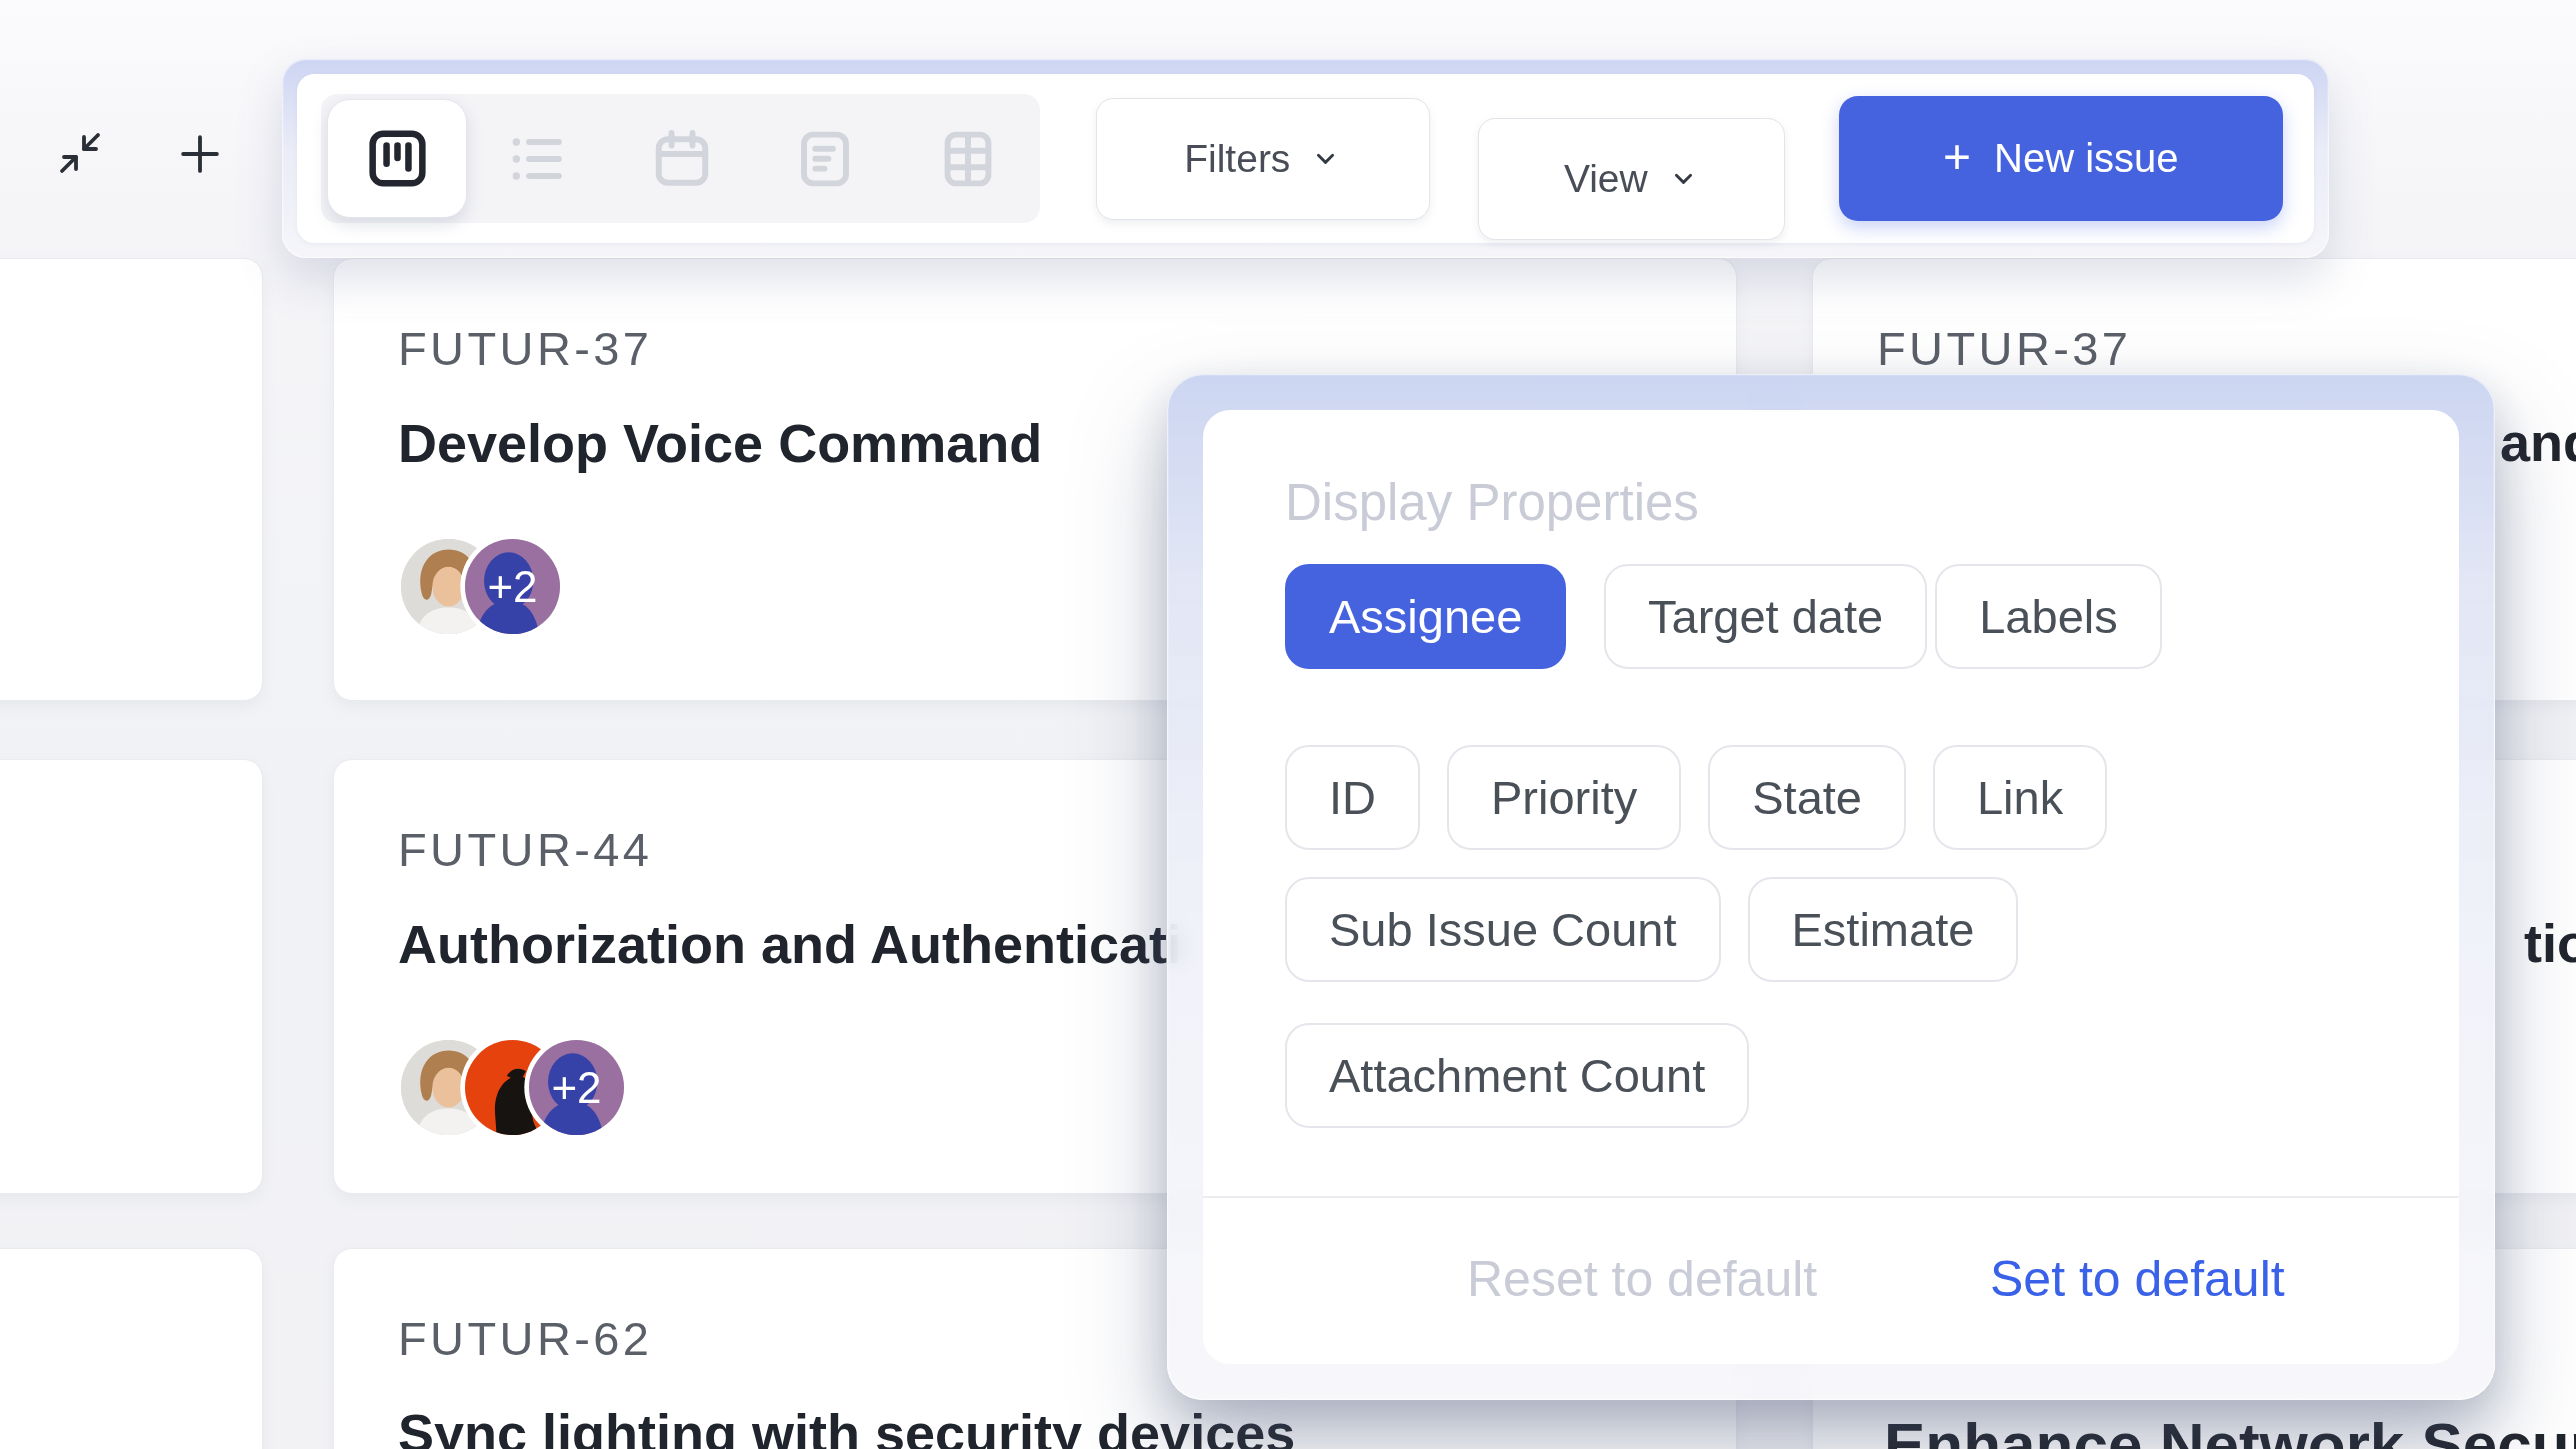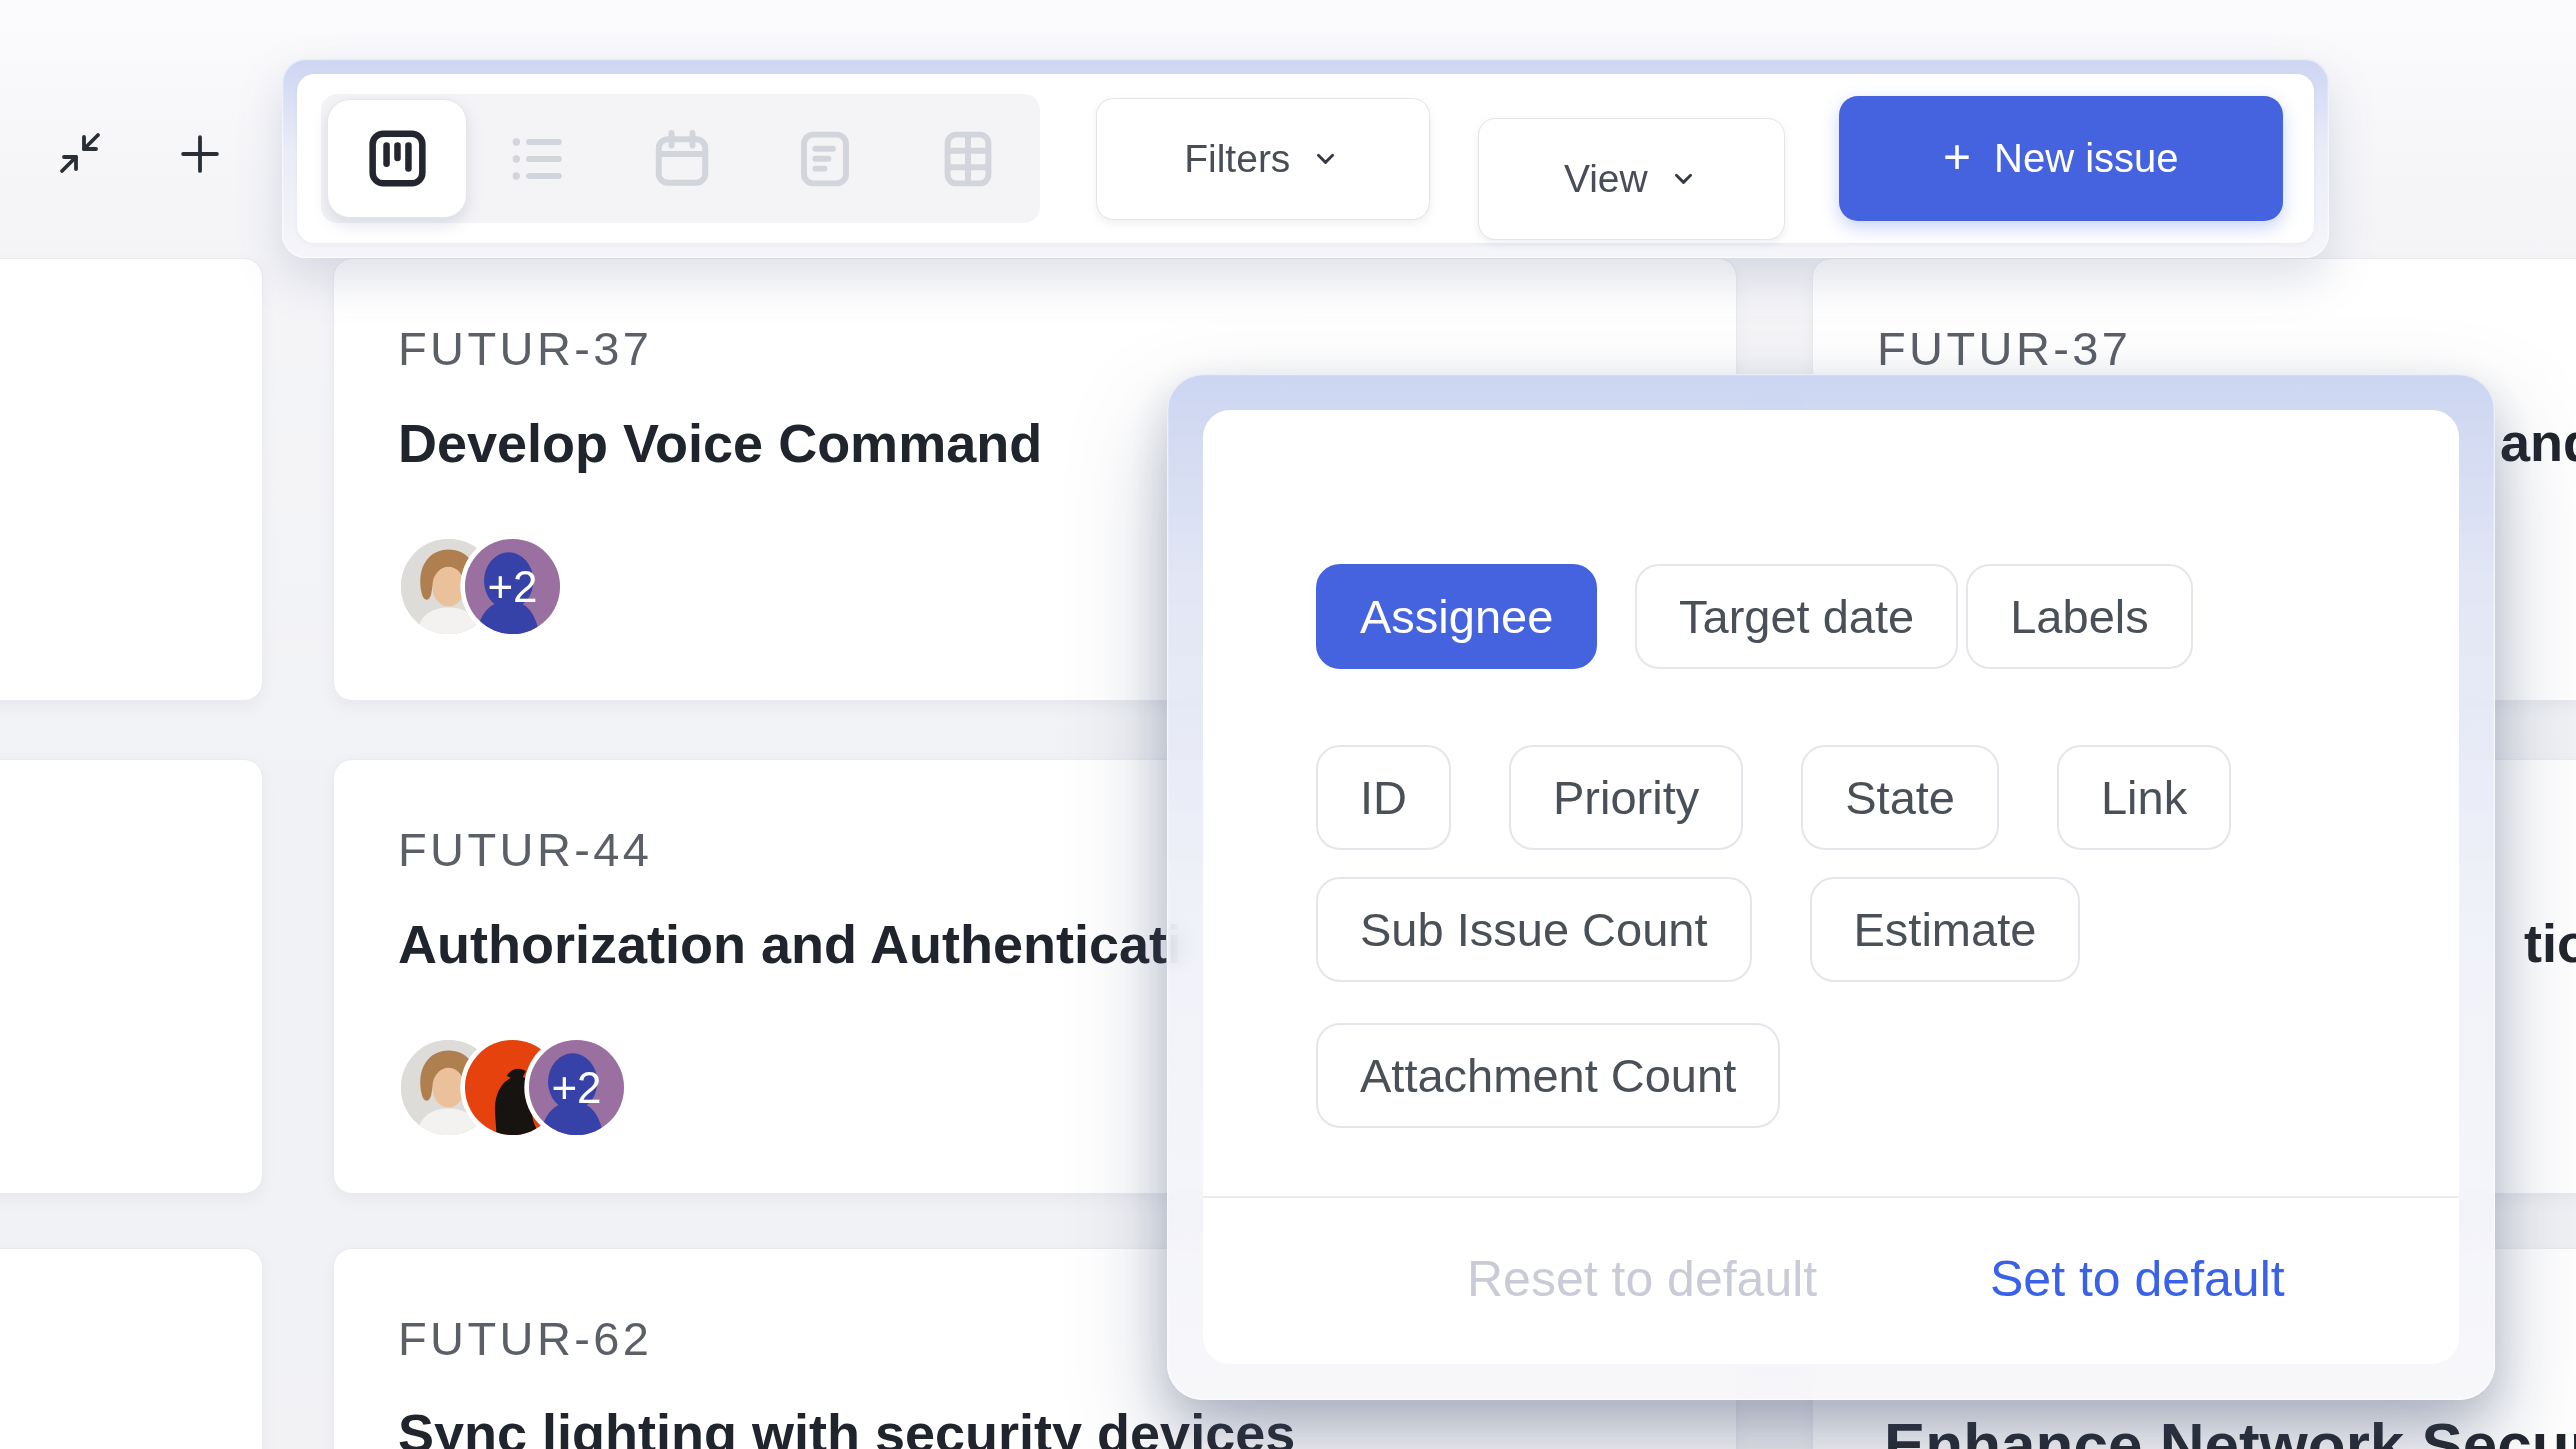--- a/index.html
+++ b/index.html
@@ -102,21 +102,21 @@
   .prop-row{position:absolute;left:82px;display:flex;gap:27px;}
   #prop-row-0{top:154px;}
   #prop-row-1{top:335px;}
   #prop-row-2{top:467px;text-align:right;}
   #prop-row-3{top:613px;}
   #prop-row-0 .prop-chip:nth-child(2){margin-left:10.7px;}
   #prop-row-0 .prop-chip:nth-child(3){margin-left:-19px;}
   .prop-chip{
     height:105px;border-radius:24px;border:2px solid #E4E6EB;background:#fff;box-sizing:border-box;
     display:flex;align-items:center;padding:0 42px;font-size:47px;font-weight:500;color:#4A5058;
-    white-space:nowrap;cursor:pointer;margin-left:31px;
+    white-space:nowrap;cursor:pointer;
   }
   .prop-chip.selected{background:var(--accent);border-color:var(--accent);color:#fff;}
   #popover-divider{position:absolute;left:0;right:0;top:786px;height:2px;background:#ECEDF1;}
   #reset-default{position:absolute;left:264px;top:840px;font-size:50px;font-weight:500;color:#C9CCD6;cursor:default;white-space:nowrap;}
   #set-default{position:absolute;left:787px;top:840px;font-size:50px;font-weight:500;color:var(--link);cursor:pointer;white-space:nowrap;}
 </style>
 </head>
 <body>
 
 <div id="canvas">
@@ -267,20 +267,21 @@
     </div>
     <div class="card row2"></div>
     <div class="card row3"></div>
   </div>
   <div class="frag" id="frag-42">and</div>
   <div class="frag" id="frag-mid">tion</div>
   <div class="frag" id="frag-enhance">Enhance Network Secur</div>
 
   <div id="popover-outer">
     <div id="popover">
+      <div id="popover-title">Display Properties</div>
       <div class="prop-row" id="prop-row-0">
           <div class="prop-chip selected">Assignee</div>
           <div class="prop-chip">Target date</div>
           <div class="prop-chip">Labels</div>
         </div>
       <div class="prop-row" id="prop-row-1">
           <div class="prop-chip">ID</div>
           <div class="prop-chip">Priority</div>
           <div class="prop-chip">State</div>
           <div class="prop-chip">Link</div>

